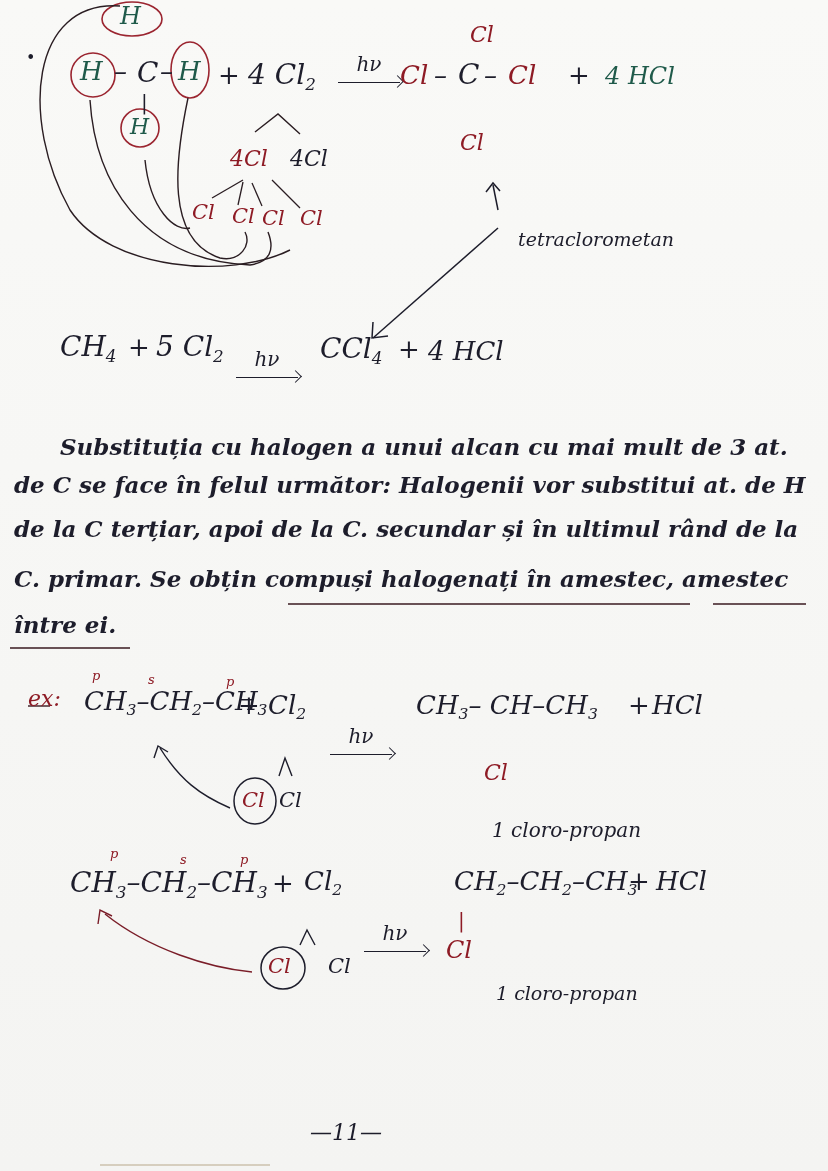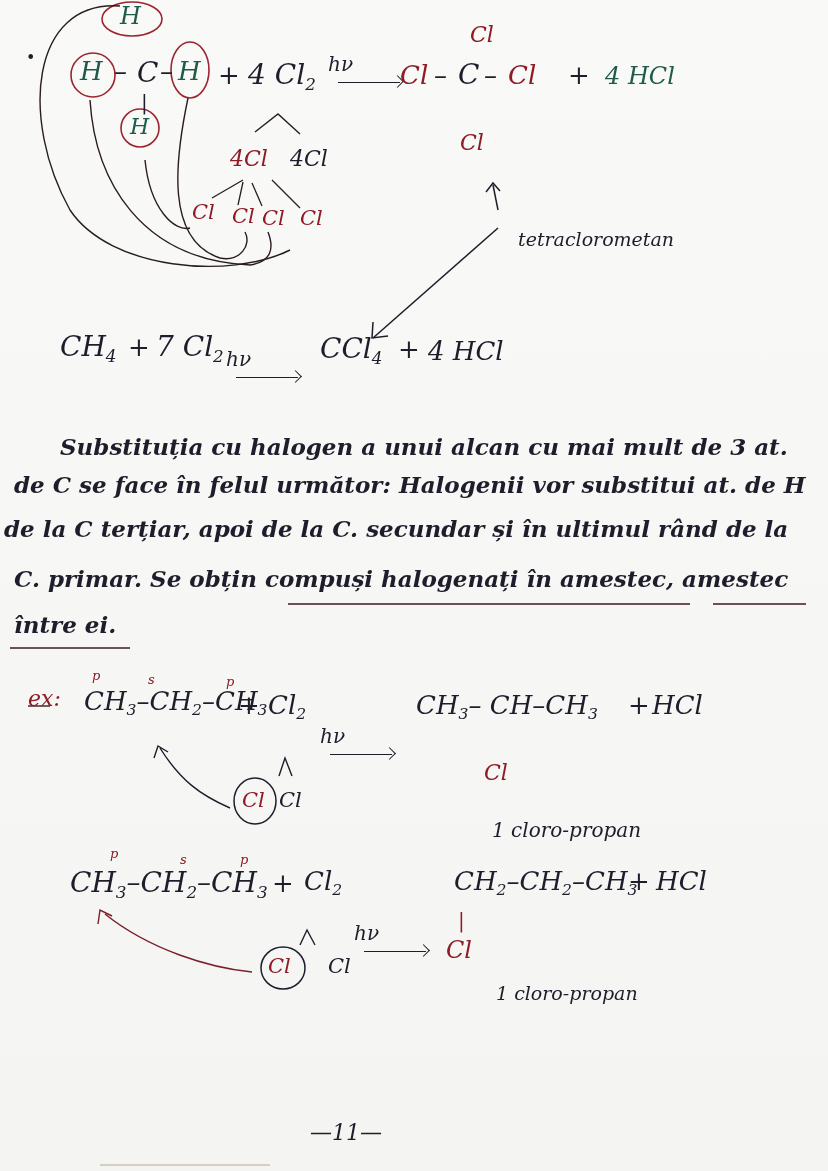--- a/index.html
+++ b/index.html
@@ -11,21 +11,21 @@
     position:relative;
   }
   .page { position:absolute; inset:0; background:linear-gradient(180deg,#f9f9f7 0%,#f4f4f2 100%); }
   .abs { position:absolute; white-space:nowrap; }
   .hw { font-family:"DejaVu Serif", serif; font-style:italic; }
   .blk { color:#1d1d2b; }
   .red { color:#8e1b25; }
   .grn { color:#1f5a4a; }
   .sub { font-size:0.6em; vertical-align:-0.35em; }
   .arrow-lbl { display:inline-block; position:relative; padding:0 10px; }
-  .arrow-lbl .top { position:absolute; top:-20px; left:0; right:0; font-size:20px; }
+  .arrow-lbl .top { position:absolute; top:-20px; left:0; right:0; text-align:center; font-size:20px; }
   .arrow-lbl .shaft { display:inline-block; width:62px; height:0; border-top:1.6px solid #1d1d2b; vertical-align:middle; position:relative; }
   .arrow-lbl .shaft::after { content:""; position:absolute; right:-2px; top:-6px; width:8px; height:8px; border-right:1.6px solid #1d1d2b; border-bottom:1.6px solid #1d1d2b; transform:rotate(-45deg); }
   .para { font-size:23px; line-height:38px;font-weight:bold; }
   svg.overlay { position:absolute; left:0; top:0; pointer-events:none; }
 </style>
 </head>
 <body>
 
 <div class="page"></div>
 
@@ -106,34 +106,34 @@
   <span class="abs hw red" style="left:232px;top:204px;font-size:21px">Cl</span>
   <span class="abs hw red" style="left:262px;top:206px;font-size:21px">Cl</span>
   <span class="abs hw red" style="left:300px;top:206px;font-size:21px">Cl</span>
 
   <span class="abs hw blk" style="left:518px;top:228px;font-size:19px">tetraclorometan</span>
 </div>
 
 <div>
   <span class="abs hw blk" style="left:60px;top:330px;font-size:28px"><span>CH</span><span class="sub">4</span></span>
   <span class="abs hw blk" style="left:128px;top:332px;font-size:26px">+</span>
-  <span class="abs hw blk" style="left:156px;top:330px;font-size:28px"><span>7 Cl</span><span class="sub">2</span></span>
+  <span class="abs hw blk" style="left:156px;top:330px;font-size:28px"><span>5 Cl</span><span class="sub">2</span></span>
   <span class="abs hw blk arrow-lbl" style="left:226px;top:348px;">
     <span class="top">hν</span>
     <span class="shaft"></span>
   </span>
   <span class="abs hw blk" style="left:320px;top:332px;font-size:28px"><span>CCl</span><span class="sub">4</span></span>
   <span class="abs hw blk" style="left:398px;top:334px;font-size:26px">+</span>
   <span class="abs hw blk" style="left:428px;top:336px;font-size:26px">4 HCl</span>
 </div>
 
 <div>
   <div class="abs hw blk para" style="left:60px;top:428px">Substituția cu halogen a unui alcan cu mai mult de 3 at.</div>
   <div class="abs hw blk para" style="left:14px;top:466px">de C se face în felul următor: Halogenii vor substitui at. de H</div>
-  <div class="abs hw blk para" style="left:4px;top:510px">de la C terțiar, apoi de la C. secundar și în ultimul rând de la</div>
+  <div class="abs hw blk para" style="left:14px;top:510px">de la C terțiar, apoi de la C. secundar și în ultimul rând de la</div>
   <div class="abs hw blk para" style="left:14px;top:560px">
     <span>C. primar. Se obțin</span>
     <span>compuși halogenați în amestec</span><span>,</span>
     <span>amestec</span>
   </div>
   <div class="abs hw blk para" style="left:14px;top:606px">între ei.</div>
 </div>
 
 <div>
   <span class="abs hw red" style="left:28px;top:686px;font-size:22px">ex:</span>

